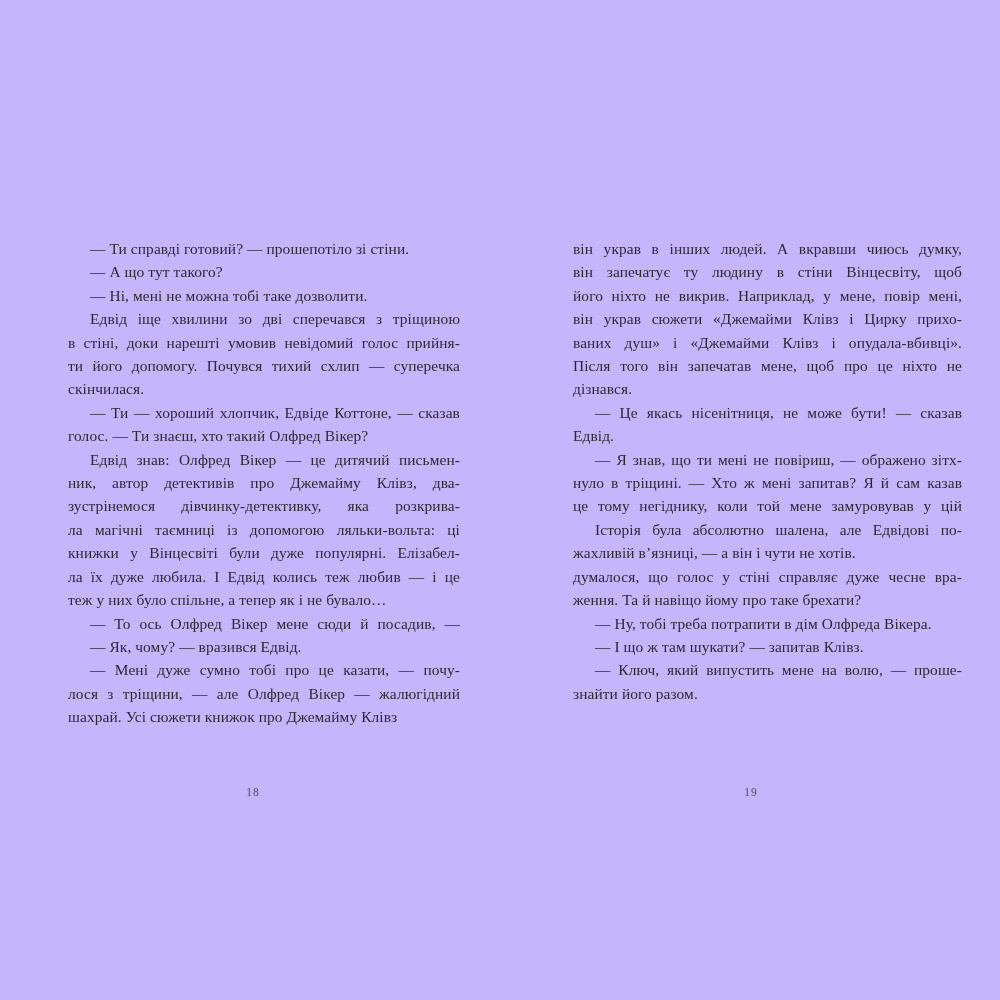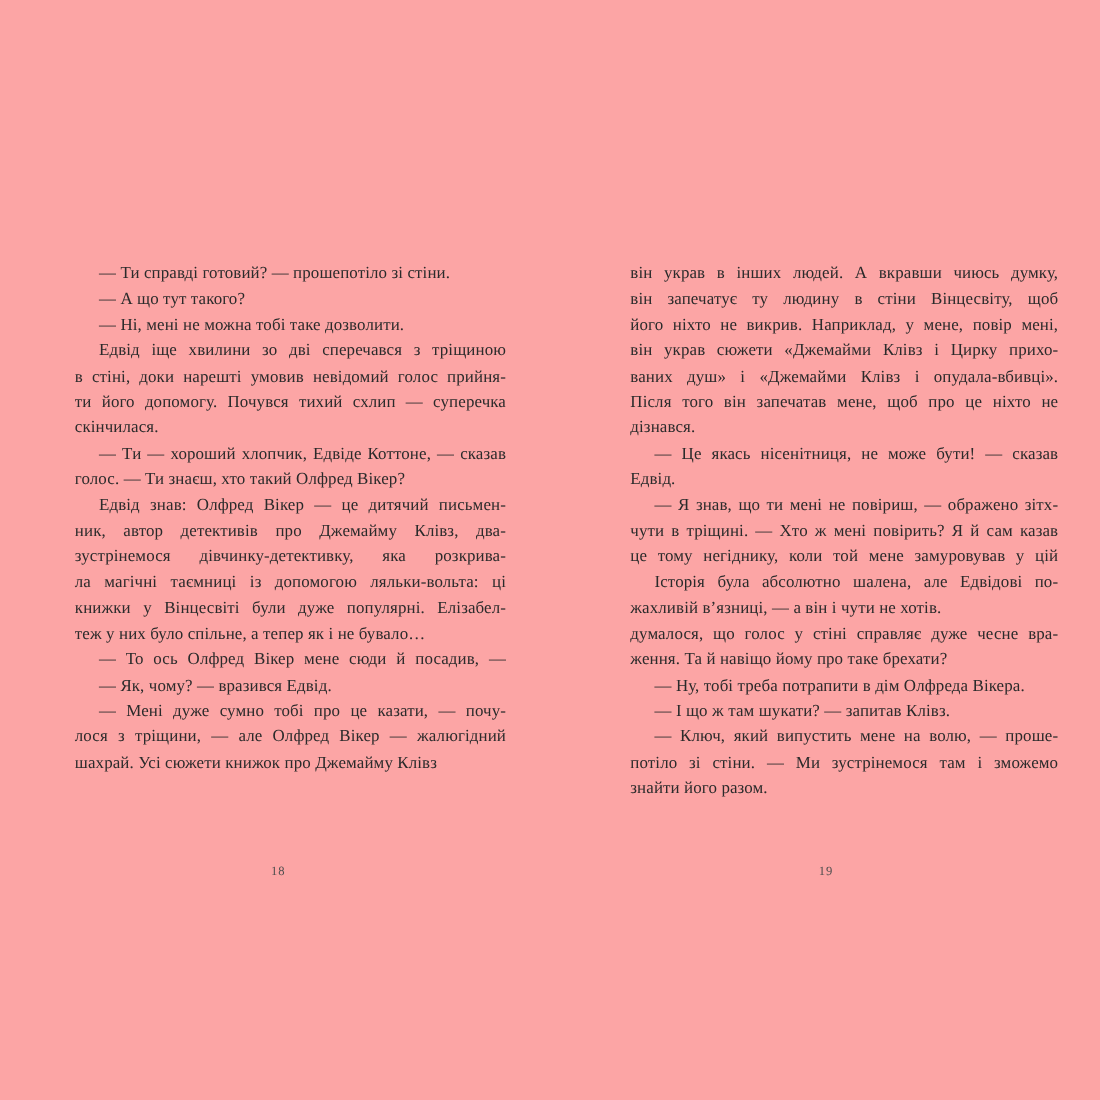--- a/index.html
+++ b/index.html
@@ -4,21 +4,21 @@
 <style>
   html, body {
     margin: 0;
     padding: 0;
     background: #ffffff;
   }
   .spread {
     position: relative;
     width: 1000px;
     height: 1000px;
-    background: #fca5a5;
+    background: #c4b5fd;
     font-family: "Liberation Serif", "DejaVu Serif", serif;
     overflow: hidden;
   }
   .page { position: absolute; top: 0; height: 100%; }
   .page.left  { left: 0;   width: 500px; }
   .page.right { left: 500px; width: 500px; }
 
   .col {
     position: absolute;
     top: 237px;
@@ -63,20 +63,21 @@
         <div class="line">в стіні, доки нарешті умовив невідомий голос прийня-</div>
         <div class="line">ти його допомогу. Почувся тихий схлип — суперечка</div>
         <div class="line end">скінчилася.</div>
         <div class="line indent">— Ти — хороший хлопчик, Едвіде Коттоне, — сказав</div>
         <div class="line end">голос. — Ти знаєш, хто такий Олфред Вікер?</div>
         <div class="line indent">Едвід знав: Олфред Вікер — це дитячий письмен-</div>
         <div class="line">ник, автор детективів про Джемайму Клівз, два-</div>
         <div class="line">зустрінемося дівчинку-детективку, яка розкрива-</div>
         <div class="line">ла магічні таємниці із допомогою ляльки-вольта: ці</div>
         <div class="line">книжки у Вінцесвіті були дуже популярні. Елізабел-</div>
+        <div class="line">ла їх дуже любила. І Едвід колись теж любив — і це</div>
         <div class="line end">теж у них було спільне, а тепер як і не бувало…</div>
         <div class="line indent">— То ось Олфред Вікер мене сюди й посадив, —</div>
         <div class="line indent end">— Як, чому? — вразився Едвід.</div>
         <div class="line indent">— Мені дуже сумно тобі про це казати, — почу-</div>
         <div class="line">лося з тріщини, — але Олфред Вікер — жалюгідний</div>
         <div class="line end">шахрай. Усі сюжети книжок про Джемайму Клівз</div>
       </div>
     <div class="pagenum">18</div>
   </section>
 
@@ -85,28 +86,27 @@
         <div class="line">він украв в інших людей. А вкравши чиюсь думку,</div>
         <div class="line">він запечатує ту людину в стіни Вінцесвіту, щоб</div>
         <div class="line">його ніхто не викрив. Наприклад, у мене, повір мені,</div>
         <div class="line">він украв сюжети «Джемайми Клівз і Цирку прихо-</div>
         <div class="line">ваних душ» і «Джемайми Клівз і опудала-вбивці».</div>
         <div class="line">Після того він запечатав мене, щоб про це ніхто не</div>
         <div class="line end">дізнався.</div>
         <div class="line indent">— Це якась нісенітниця, не може бути! — сказав</div>
         <div class="line end">Едвід.</div>
         <div class="line indent">— Я знав, що ти мені не повіриш, — ображено зітх-</div>
-        <div class="line">чути в тріщині. — Хто ж мені повірить? Я й сам казав</div>
+        <div class="line">нуло в тріщині. — Хто ж мені запитав? Я й сам казав</div>
         <div class="line">це тому негіднику, коли той мене замуровував у цій</div>
         <div class="line indent">Історія була абсолютно шалена, але Едвідові по-</div>
         <div class="line end">жахливій в’язниці, — а він і чути не хотів.</div>
         <div class="line">думалося, що голос у стіні справляє дуже чесне вра-</div>
         <div class="line end">ження. Та й навіщо йому про таке брехати?</div>
         <div class="line indent end">— Ну, тобі треба потрапити в дім Олфреда Вікера.</div>
         <div class="line indent end">— І що ж там шукати? — запитав Клівз.</div>
         <div class="line indent">— Ключ, який випустить мене на волю, — проше-</div>
-        <div class="line">потіло зі стіни. — Ми зустрінемося там і зможемо</div>
         <div class="line end">знайти його разом.</div>
       </div>
     <div class="pagenum">19</div>
   </section>
 
 </div>
 
 </body></html>

